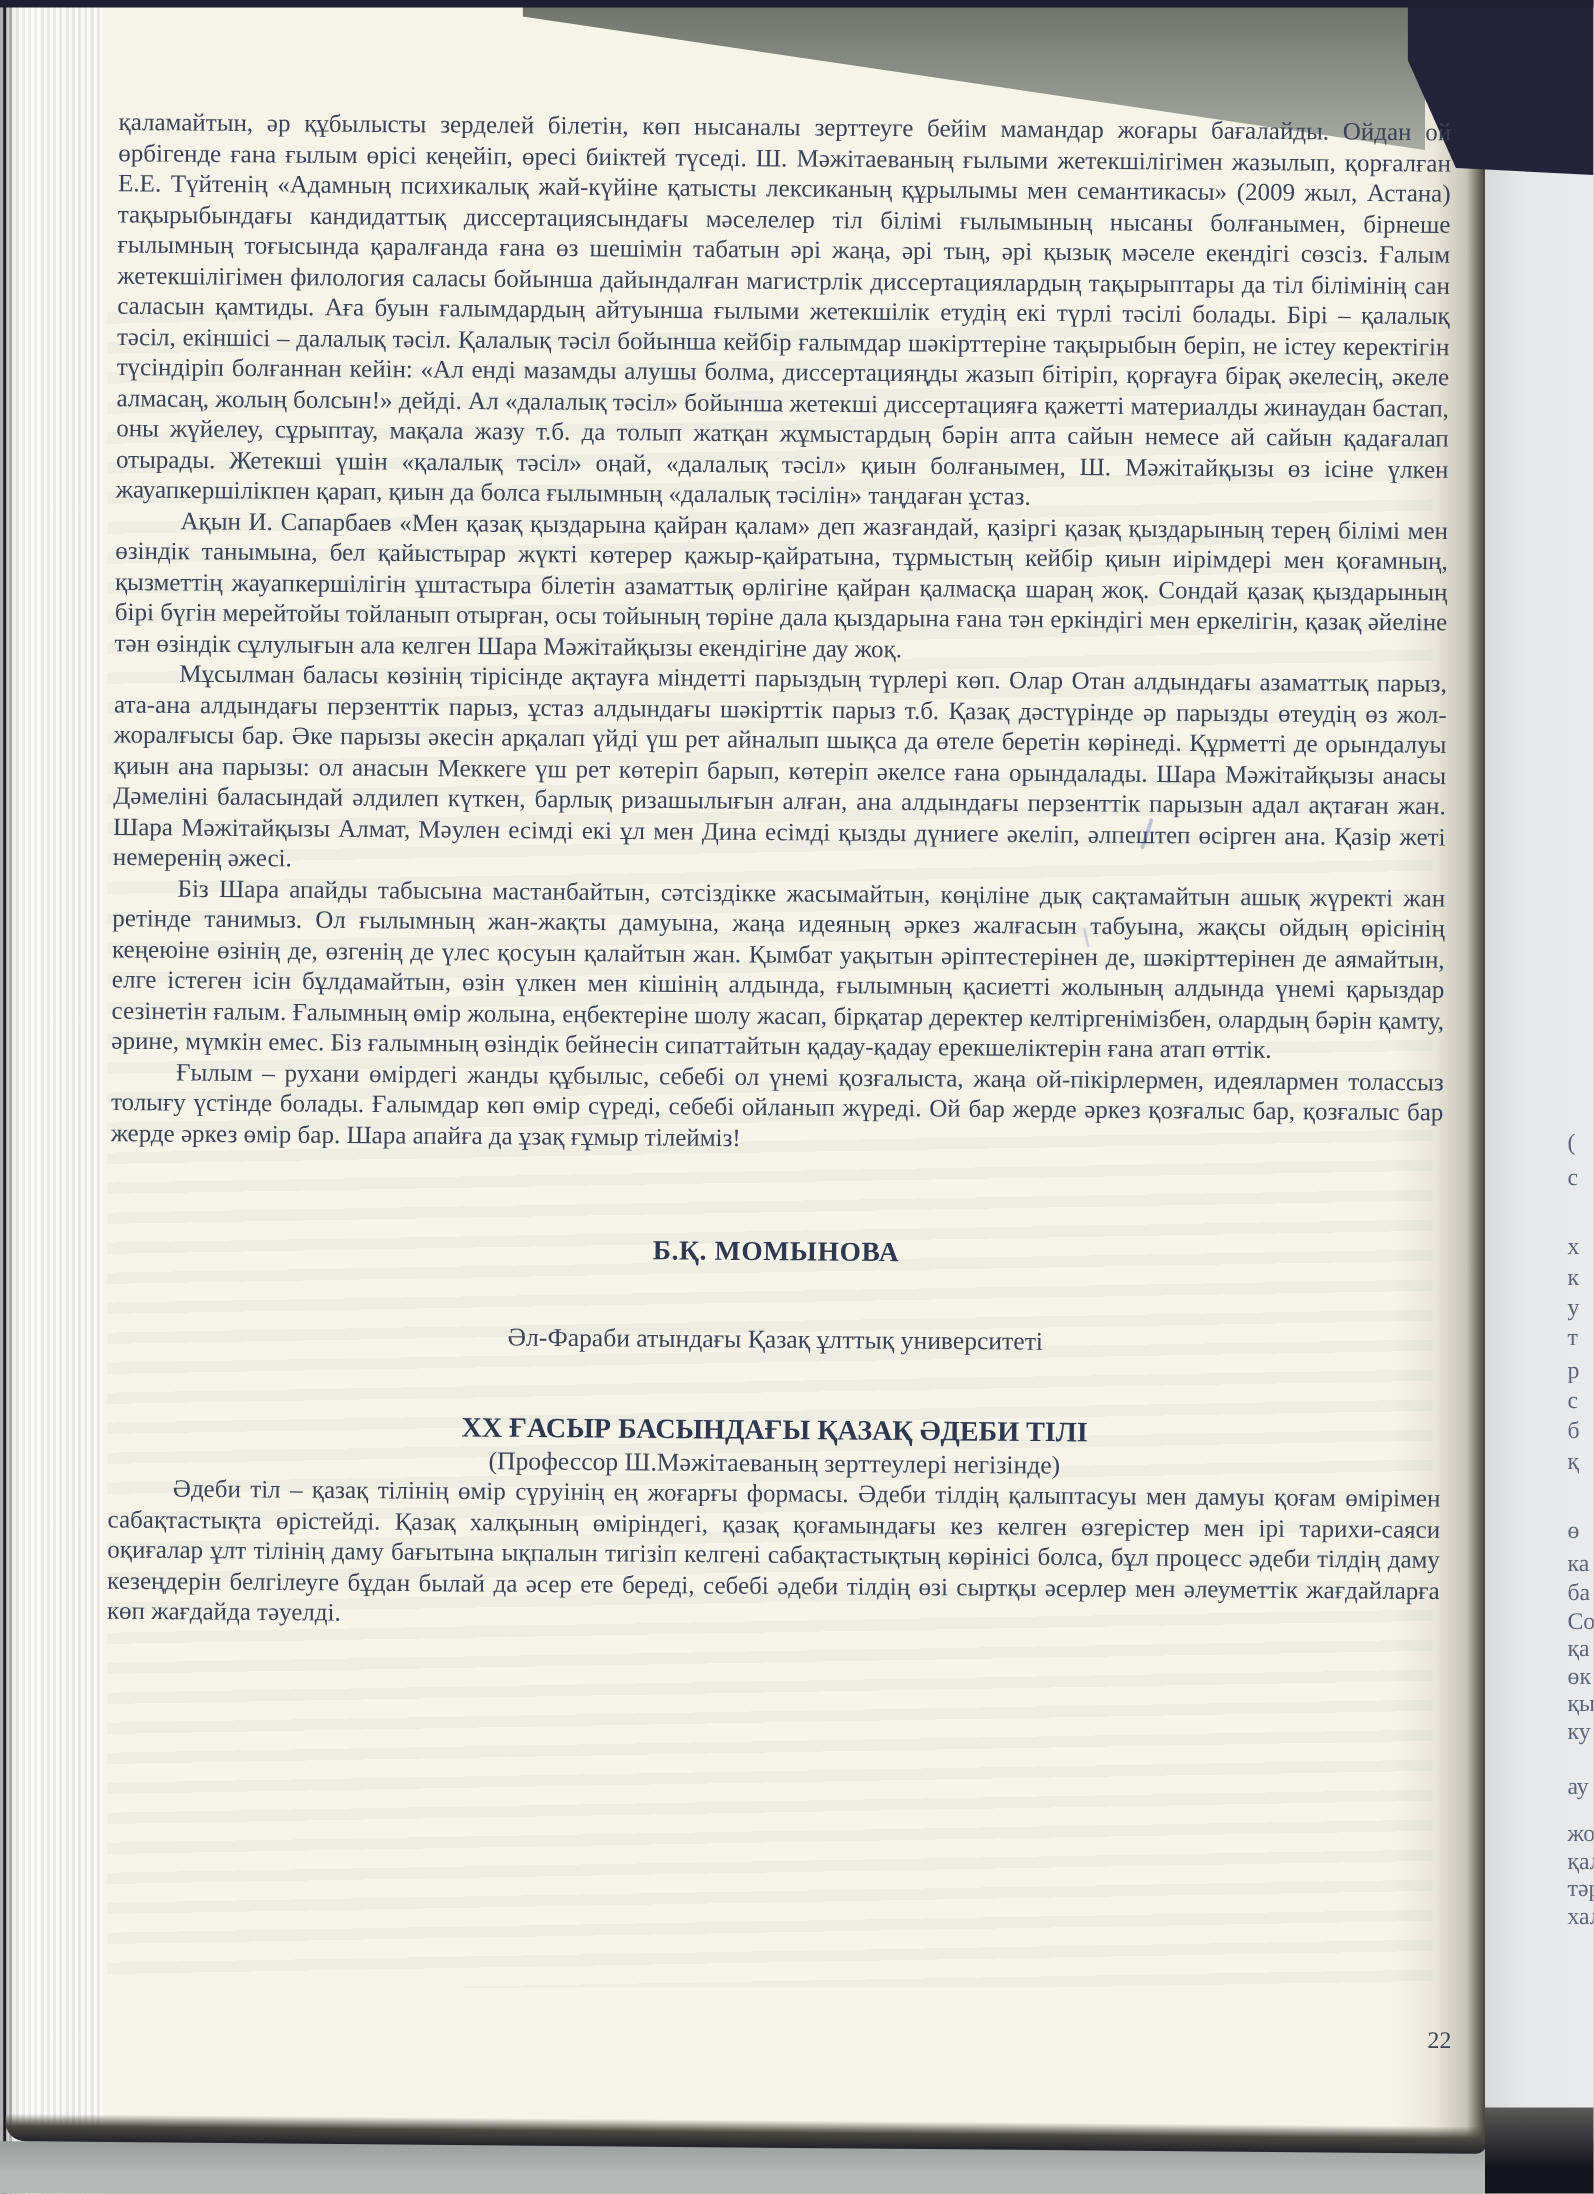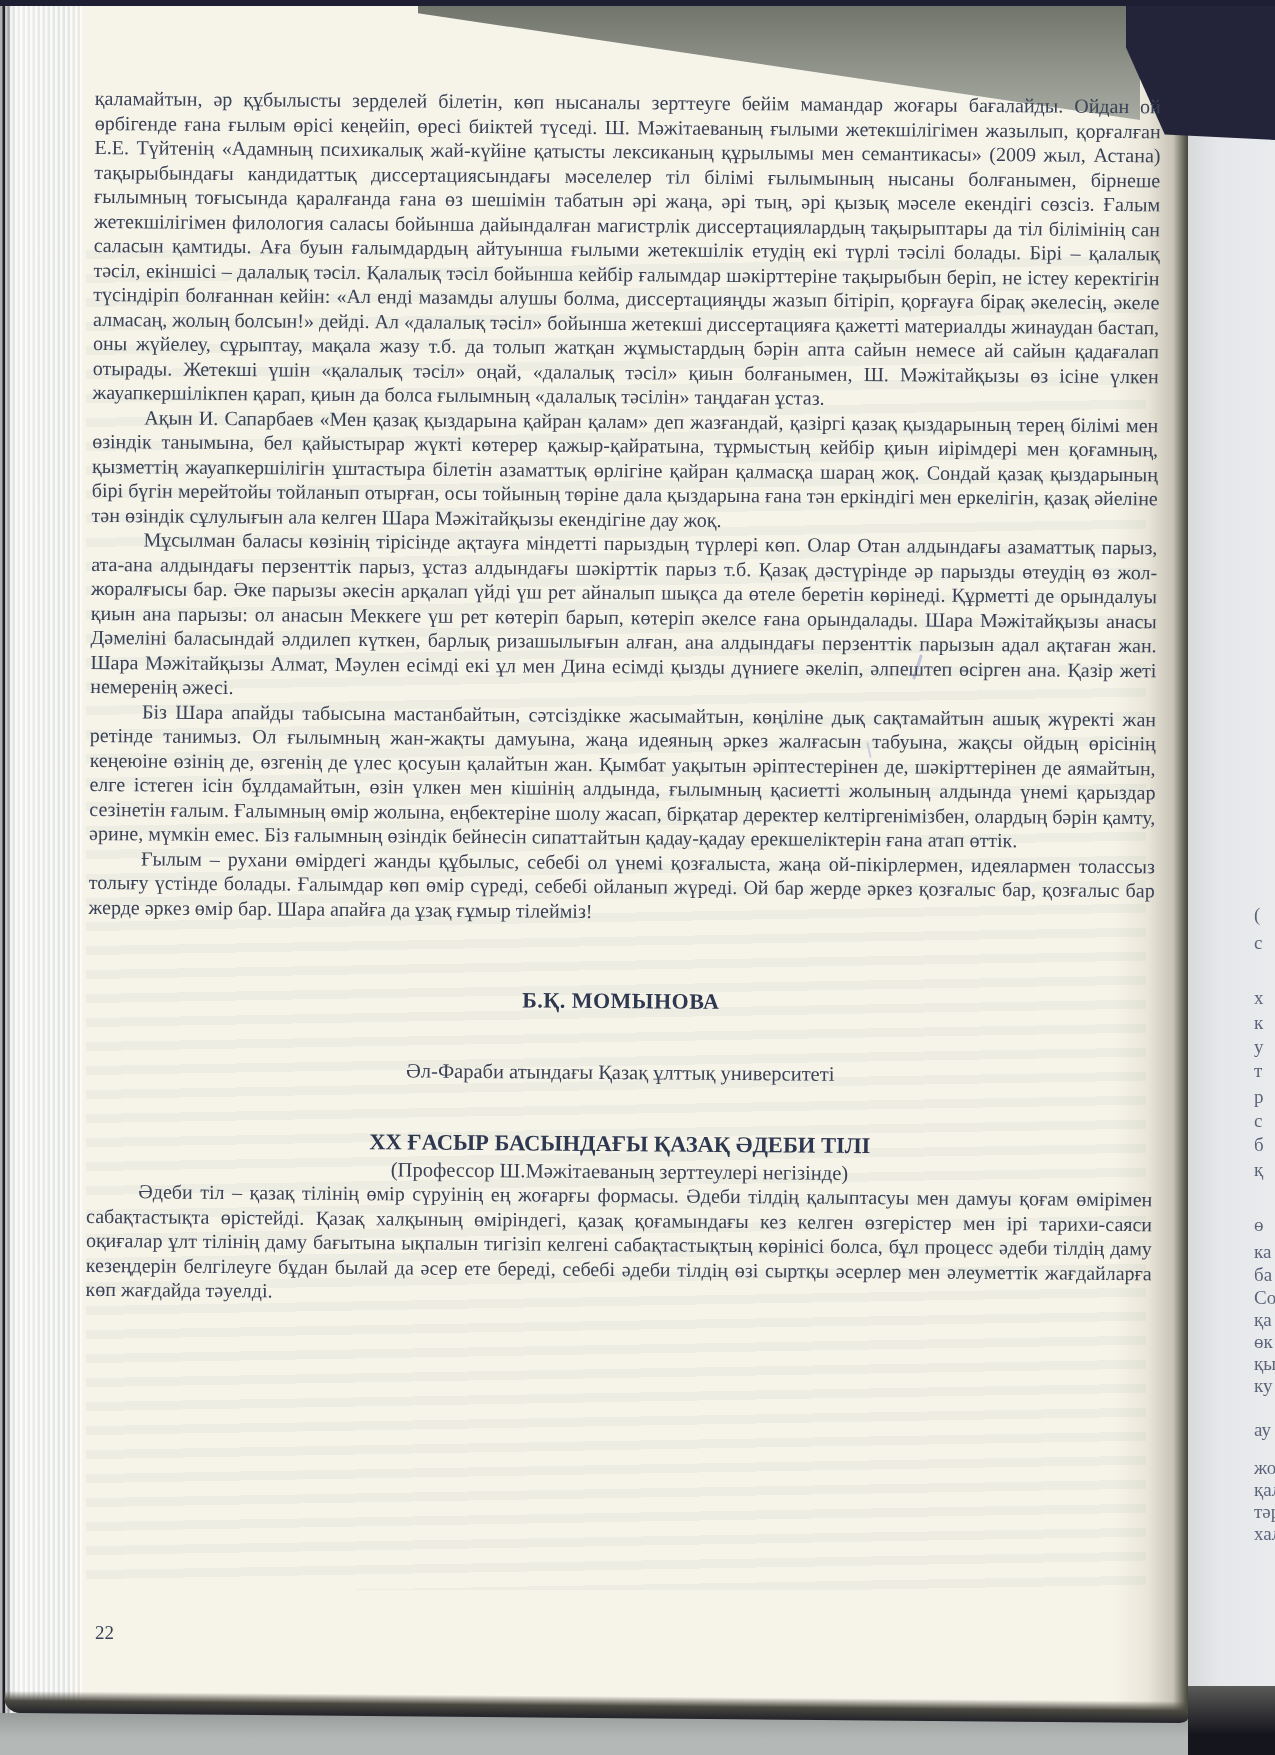--- a/index.html
+++ b/index.html
@@ -43,21 +43,21 @@
     color:#3a4257;font-size:20px;line-height:24.5px;text-align:justify;
     transform:rotate(0.45deg);transform-origin:0 0;
   }
   .text-col p{margin:0;text-indent:52px;}
   .text-col p.cont{text-indent:0;}
   .byline{margin-top:66px;text-align:center;font-weight:bold;font-size:22px;color:#2e3850;letter-spacing:.5px;}
   .affil{margin-top:46px;text-align:center;font-size:20.5px;}
   .a-title{margin-top:48px;text-align:center;font-weight:bold;font-size:22.5px;color:#2e3850;}
   .a-sub{margin-top:2px;text-align:center;font-size:20.5px;}
   .body-after{margin-top:30px;}
-  .pageno{position:absolute;left:95px;top:1622px;width:1066px;text-align:left;
+  .pageno{position:absolute;left:95px;top:1622px;width:1066px;text-align:right;
     font-size:19px;color:#3a4257;}
 </style>
 </head>
 <body>
 
 <div class="sheet">
 
   <div class="left-stack"></div>
   <div class="fold"></div>
   <div class="right-strip">

